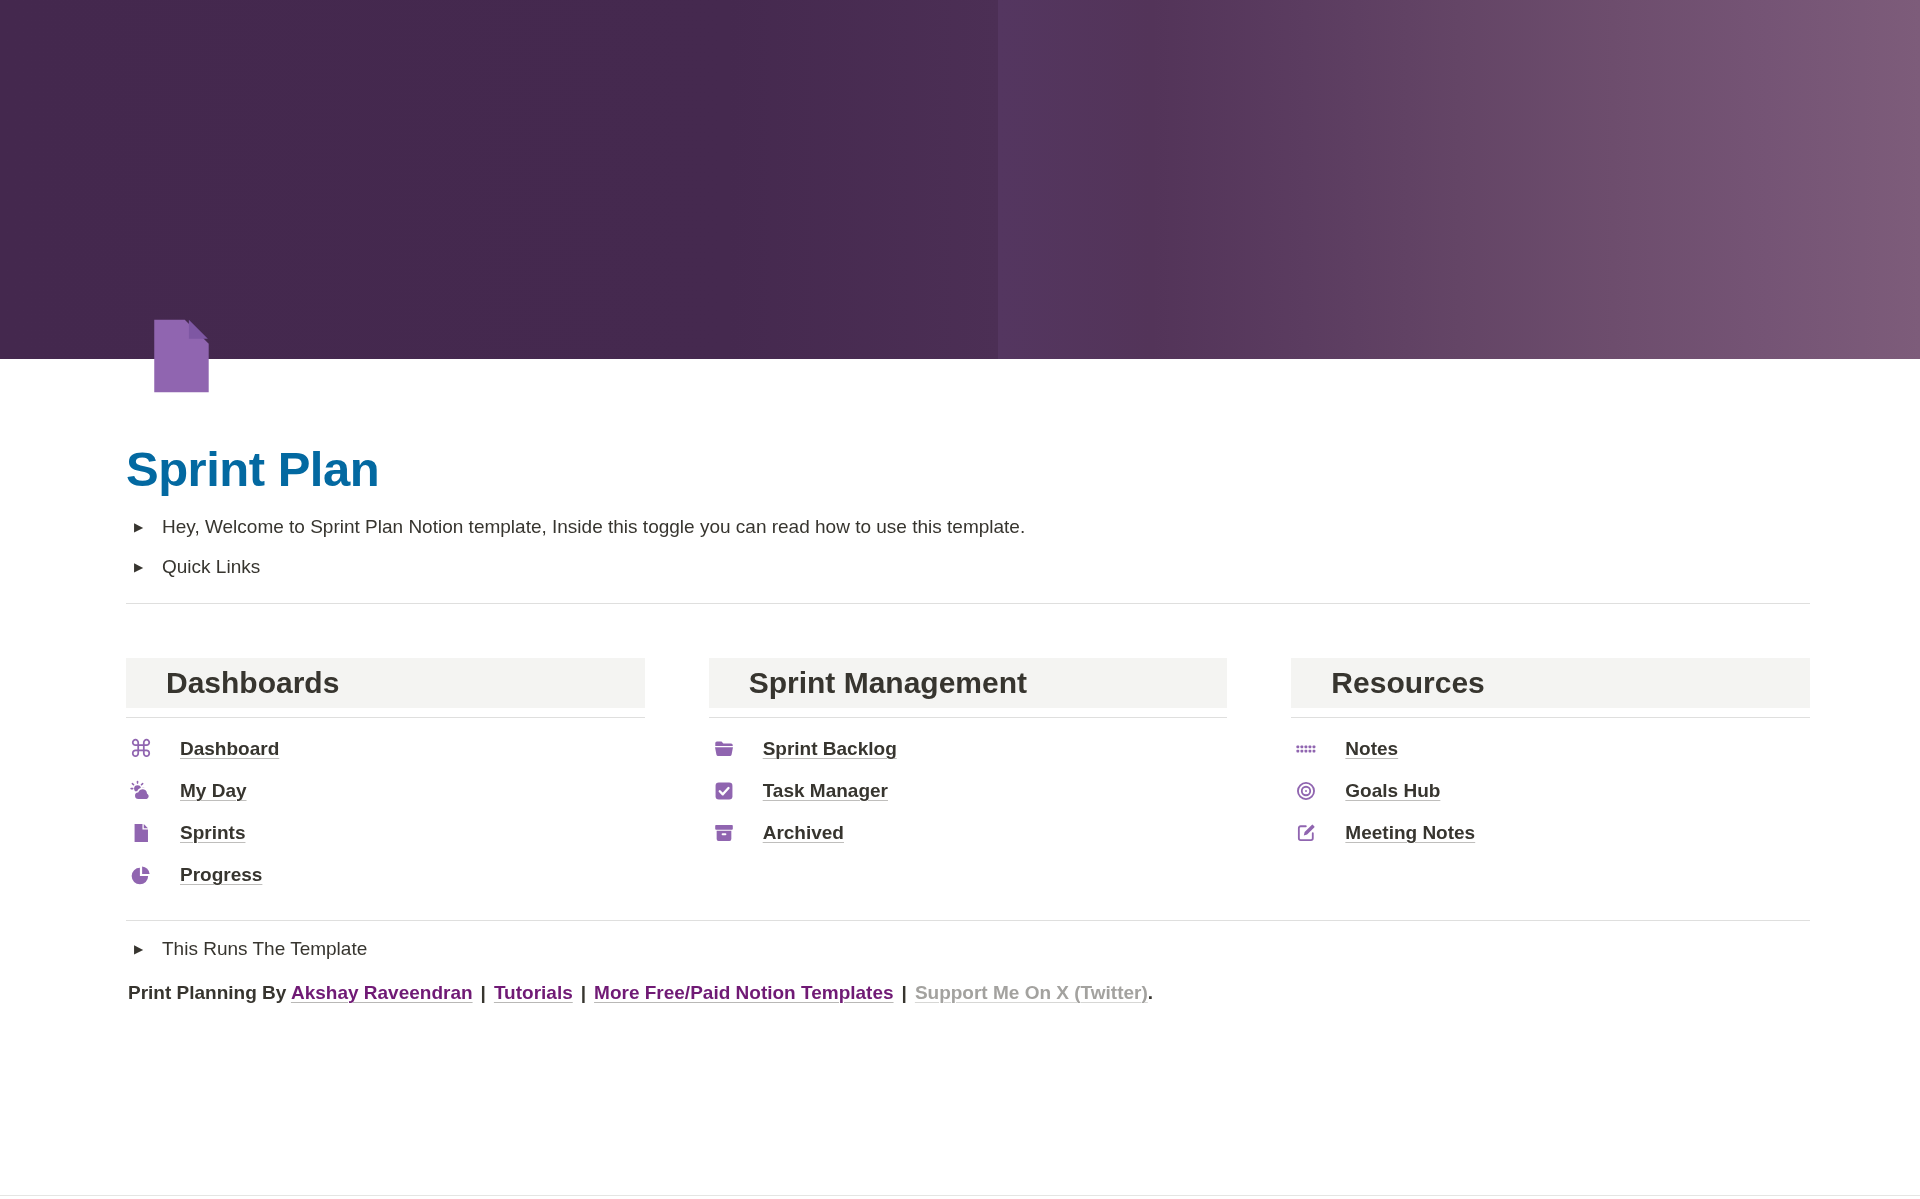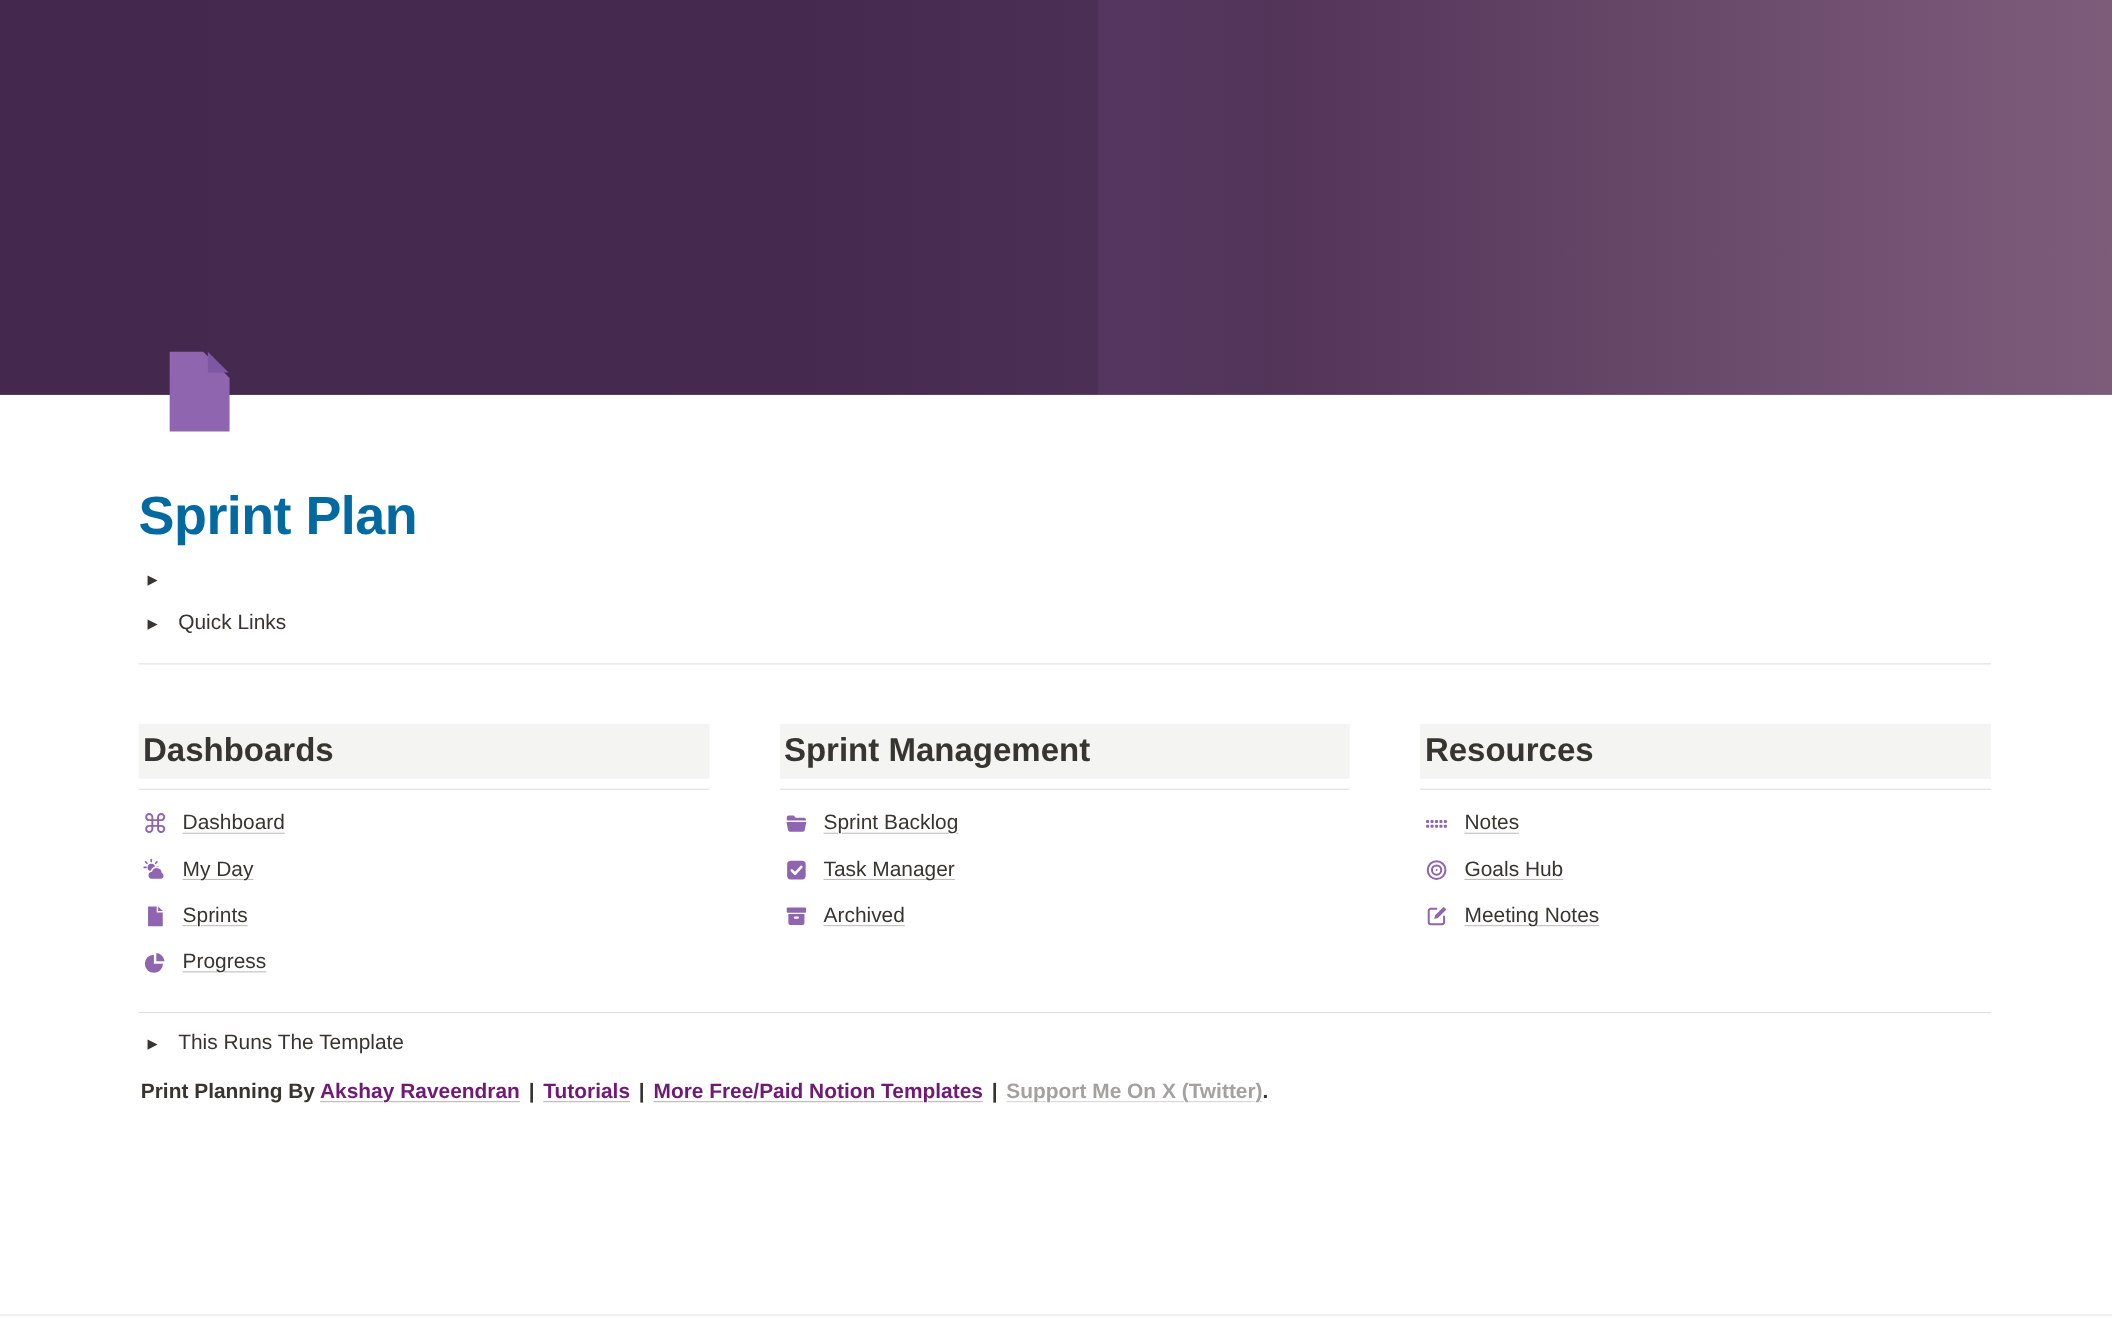--- a/index.html
+++ b/index.html
@@ -56,45 +56,46 @@
       align-items: center;
     }
     .divider {
       height: 1px;
       background: rgba(55, 53, 47, 0.16);
       margin-top: 16px;
     }
     .columns { display: flex; gap: 64px; margin-top: 54px; }
     .col { flex: 1; min-width: 0; }
     .col-header { background: #F4F4F2; padding: 6px 8px 6px 4px; }
-    .col-header h2 { font-size: 30px; line-height: 38px; font-weight: 700; color: #37352F; }
+    .col-header h2 { font-size: 30px; line-height: 38px; font-weight: 700; color: #37352F; margin-left: 36px; }
     .col-rule { height: 1px; background: rgba(55, 53, 47, 0.16); margin-top: 9px; }
     .links { margin-top: 10px; }
     .link-row {
       display: flex;
       align-items: center;
       gap: 12px;
       padding: 8px 2px;
       font-size: 19px;
       line-height: 26px;
       cursor: pointer;
     }
     .link-icon {
       width: 26px; height: 26px; min-width: 26px;
       color: #9065B0;
       display: inline-flex; align-items: center; justify-content: center;
     }
     .link-icon svg { width: 22px; height: 22px; }
     .glyph-icon { font-size: 24px; line-height: 1; color: #9065B0; font-family: "DejaVu Sans", sans-serif; }
     .link-label {
-      font-weight: 400;
+      font-weight: 700;
       text-decoration: underline;
       text-decoration-color: rgba(55, 53, 47, 0.32);
       text-decoration-thickness: 1px;
       text-underline-offset: 3px;
+      margin-left: 14px;
     }
     .footer { margin-top: 10px; font-size: 19px; line-height: 27px; padding-left: 2px; }
     .footer span, .footer a { white-space: pre-wrap; font-weight: bold; }
     .flink {
       color: #701a75;
       cursor: pointer;
       text-decoration: underline;
       text-decoration-color: rgba(55, 53, 47, 0.35);
       text-decoration-thickness: 1px;
       text-underline-offset: 3px;
@@ -122,20 +123,21 @@
         <path d="M5 1 H23.5 L38 15.5 V45 H5 Z" fill="#9065B0"></path>
         <path d="M26 1 L37.5 12.5 H26 Z" fill="#7E57A3"></path>
       </svg>
     </span>
 
     <h1 class="title">Sprint Plan</h1>
 
     <div class="toggle-block">
       <div class="toggle-row">
         <span class="toggle-tri">▶</span>
+        <span>Hey, Welcome to Sprint Plan Notion template, Inside this toggle you can read how to use this template.</span>
       </div>
       <div class="toggle-row">
         <span class="toggle-tri">▶</span>
         <span>Quick Links</span>
       </div>
     </div>
 
     <div class="divider"></div>
 
     <div class="columns">

